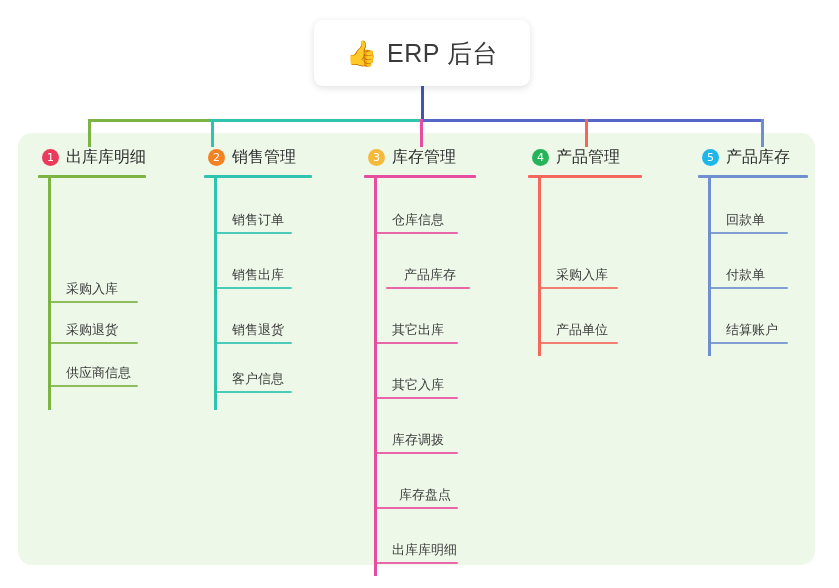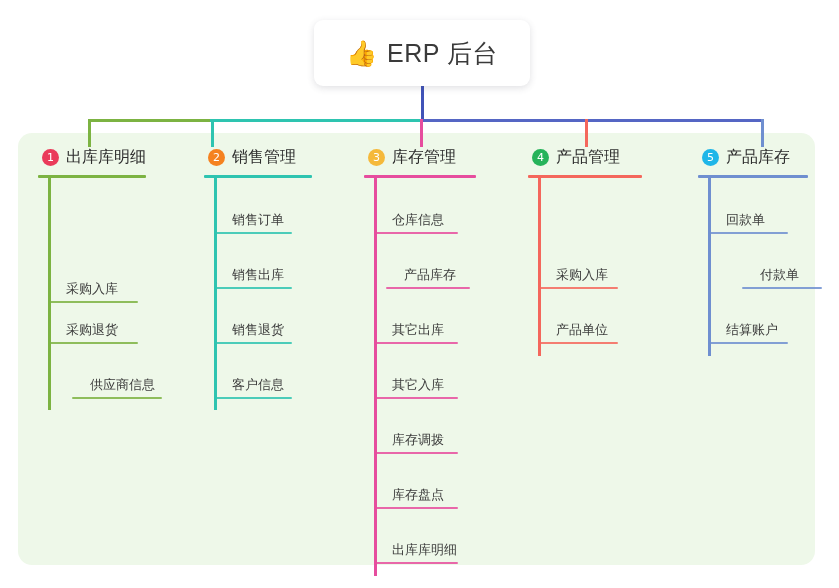--- a/index.html
+++ b/index.html
@@ -159,21 +159,21 @@
       <div class="spine" style="height: 232px; background: rgb(124, 179, 66);"></div>
       <div class="items" style="height: 232px;">
         <div class="item" style="top: 87px; margin-top: 14px;">
           <span class="item-label">采购入库</span>
           <div class="item-rule" style="width: 90px; background: rgb(124, 179, 66); opacity: 0.85;"></div>
         </div>
         <div class="item" style="top: 142px;">
           <span class="item-label">采购退货</span>
           <div class="item-rule" style="width: 90px; background: rgb(124, 179, 66); opacity: 0.85;"></div>
         </div>
-        <div class="item" style="top: 197px; margin-left: 24px;">
+        <div class="item" style="top: 185px;">
           <span class="item-label">供应商信息</span>
           <div class="item-rule" style="width: 90px; background: rgb(124, 179, 66); opacity: 0.85;"></div>
         </div>
       </div>
     </div>
     <div class="column" style="left: 204px;">
       <div class="col-head">
         <span class="badge" style="background: rgb(245, 130, 32);">2</span>
         <span class="col-title">销售管理</span>
       </div>
@@ -185,21 +185,21 @@
           <div class="item-rule" style="width: 78px; background: rgb(46, 196, 176); opacity: 0.85;"></div>
         </div>
         <div class="item" style="top: 87px;">
           <span class="item-label">销售出库</span>
           <div class="item-rule" style="width: 78px; background: rgb(46, 196, 176); opacity: 0.85;"></div>
         </div>
         <div class="item" style="top: 142px;">
           <span class="item-label">销售退货</span>
           <div class="item-rule" style="width: 78px; background: rgb(46, 196, 176); opacity: 0.85;"></div>
         </div>
-        <div class="item" style="top: 197px;">
+        <div class="item" style="top: 191px;">
           <span class="item-label">客户信息</span>
           <div class="item-rule" style="width: 78px; background: rgb(46, 196, 176); opacity: 0.85;"></div>
         </div>
       </div>
     </div>
     <div class="column" style="left: 364px;">
       <div class="col-head">
         <span class="badge" style="background: rgb(245, 185, 59);">3</span>
         <span class="col-title">库存管理</span>
       </div>
@@ -219,21 +219,21 @@
           <div class="item-rule" style="width: 84px; background: rgb(230, 77, 158); opacity: 0.85;"></div>
         </div>
         <div class="item" style="top: 197px;">
           <span class="item-label">其它入库</span>
           <div class="item-rule" style="width: 84px; background: rgb(230, 77, 158); opacity: 0.85;"></div>
         </div>
         <div class="item" style="top: 252px;">
           <span class="item-label">库存调拨</span>
           <div class="item-rule" style="width: 84px; background: rgb(230, 77, 158); opacity: 0.85;"></div>
         </div>
-        <div class="item" style="top: 307px;">
+        <div class="item" style="top: 307px; text-align: center;">
           <span class="item-label">库存盘点</span>
           <div class="item-rule" style="width: 84px; background: rgb(230, 77, 158); opacity: 0.85;"></div>
         </div>
         <div class="item" style="top: 362px;">
           <span class="item-label">出库库明细</span>
           <div class="item-rule" style="width: 84px; background: rgb(230, 77, 158); opacity: 0.85;"></div>
         </div>
       </div>
     </div>
     <div class="column" style="left: 528px;">
@@ -259,21 +259,21 @@
         <span class="badge" style="background: rgb(31, 182, 232);">5</span>
         <span class="col-title">产品库存</span>
       </div>
       <div class="head-rule" style="width: 110px; background: rgb(111, 143, 208);"></div>
       <div class="spine" style="height: 178px; background: rgb(111, 143, 208);"></div>
       <div class="items" style="height: 178px;">
         <div class="item" style="top: 32px;">
           <span class="item-label">回款单</span>
           <div class="item-rule" style="width: 80px; background: rgb(111, 143, 208); opacity: 0.85;"></div>
         </div>
-        <div class="item" style="top: 87px; margin-left: 34px;">
+        <div class="item" style="top: 87px;">
           <span class="item-label">付款单</span>
           <div class="item-rule" style="width: 80px; background: rgb(111, 143, 208); opacity: 0.85;"></div>
         </div>
         <div class="item" style="top: 142px;">
           <span class="item-label">结算账户</span>
           <div class="item-rule" style="width: 80px; background: rgb(111, 143, 208); opacity: 0.85;"></div>
         </div>
       </div>
     </div>
   </div>

